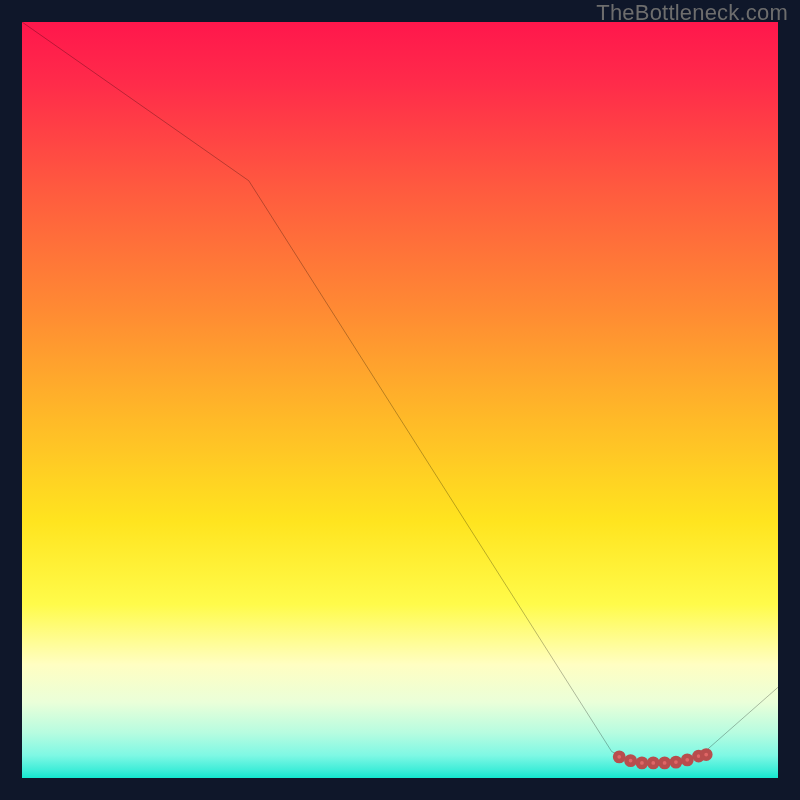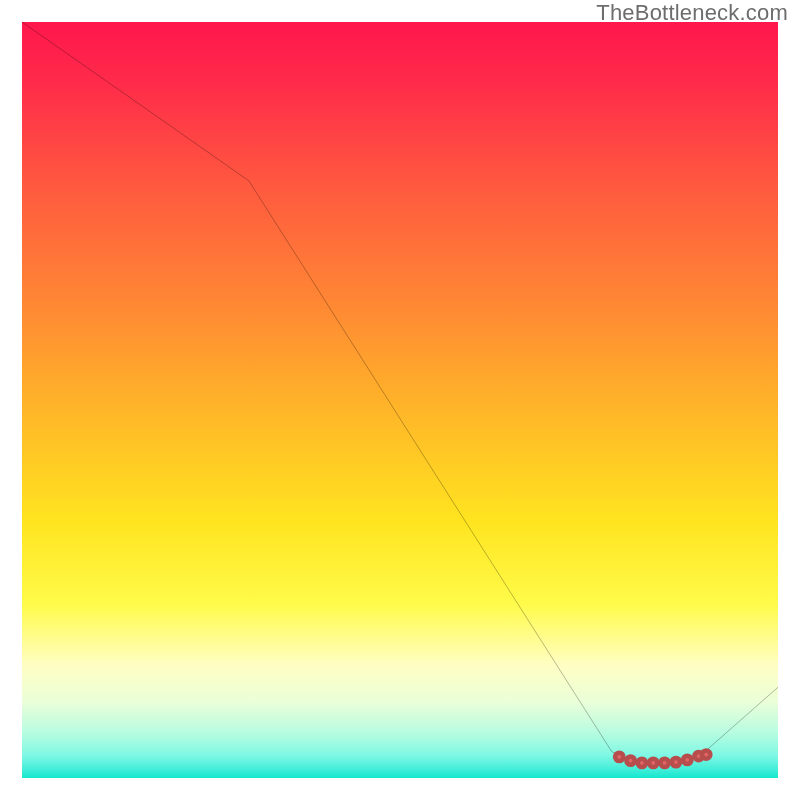--- a/index.html
+++ b/index.html
@@ -8,21 +8,21 @@
     width: 800px;
     height: 800px;
     background: #000;
     overflow: hidden;
     font-family: Arial, Helvetica, sans-serif;
   }
   .stage {
     position: relative;
     width: 800px;
     height: 800px;
-    background: #ffffff;
+    background: #0f172a;
   }
   .plot {
     position: absolute;
     left: 22px;
     top: 22px;
     width: 756px;
     height: 756px;
     background: linear-gradient(
       to bottom,
       #ff174c 0%,

